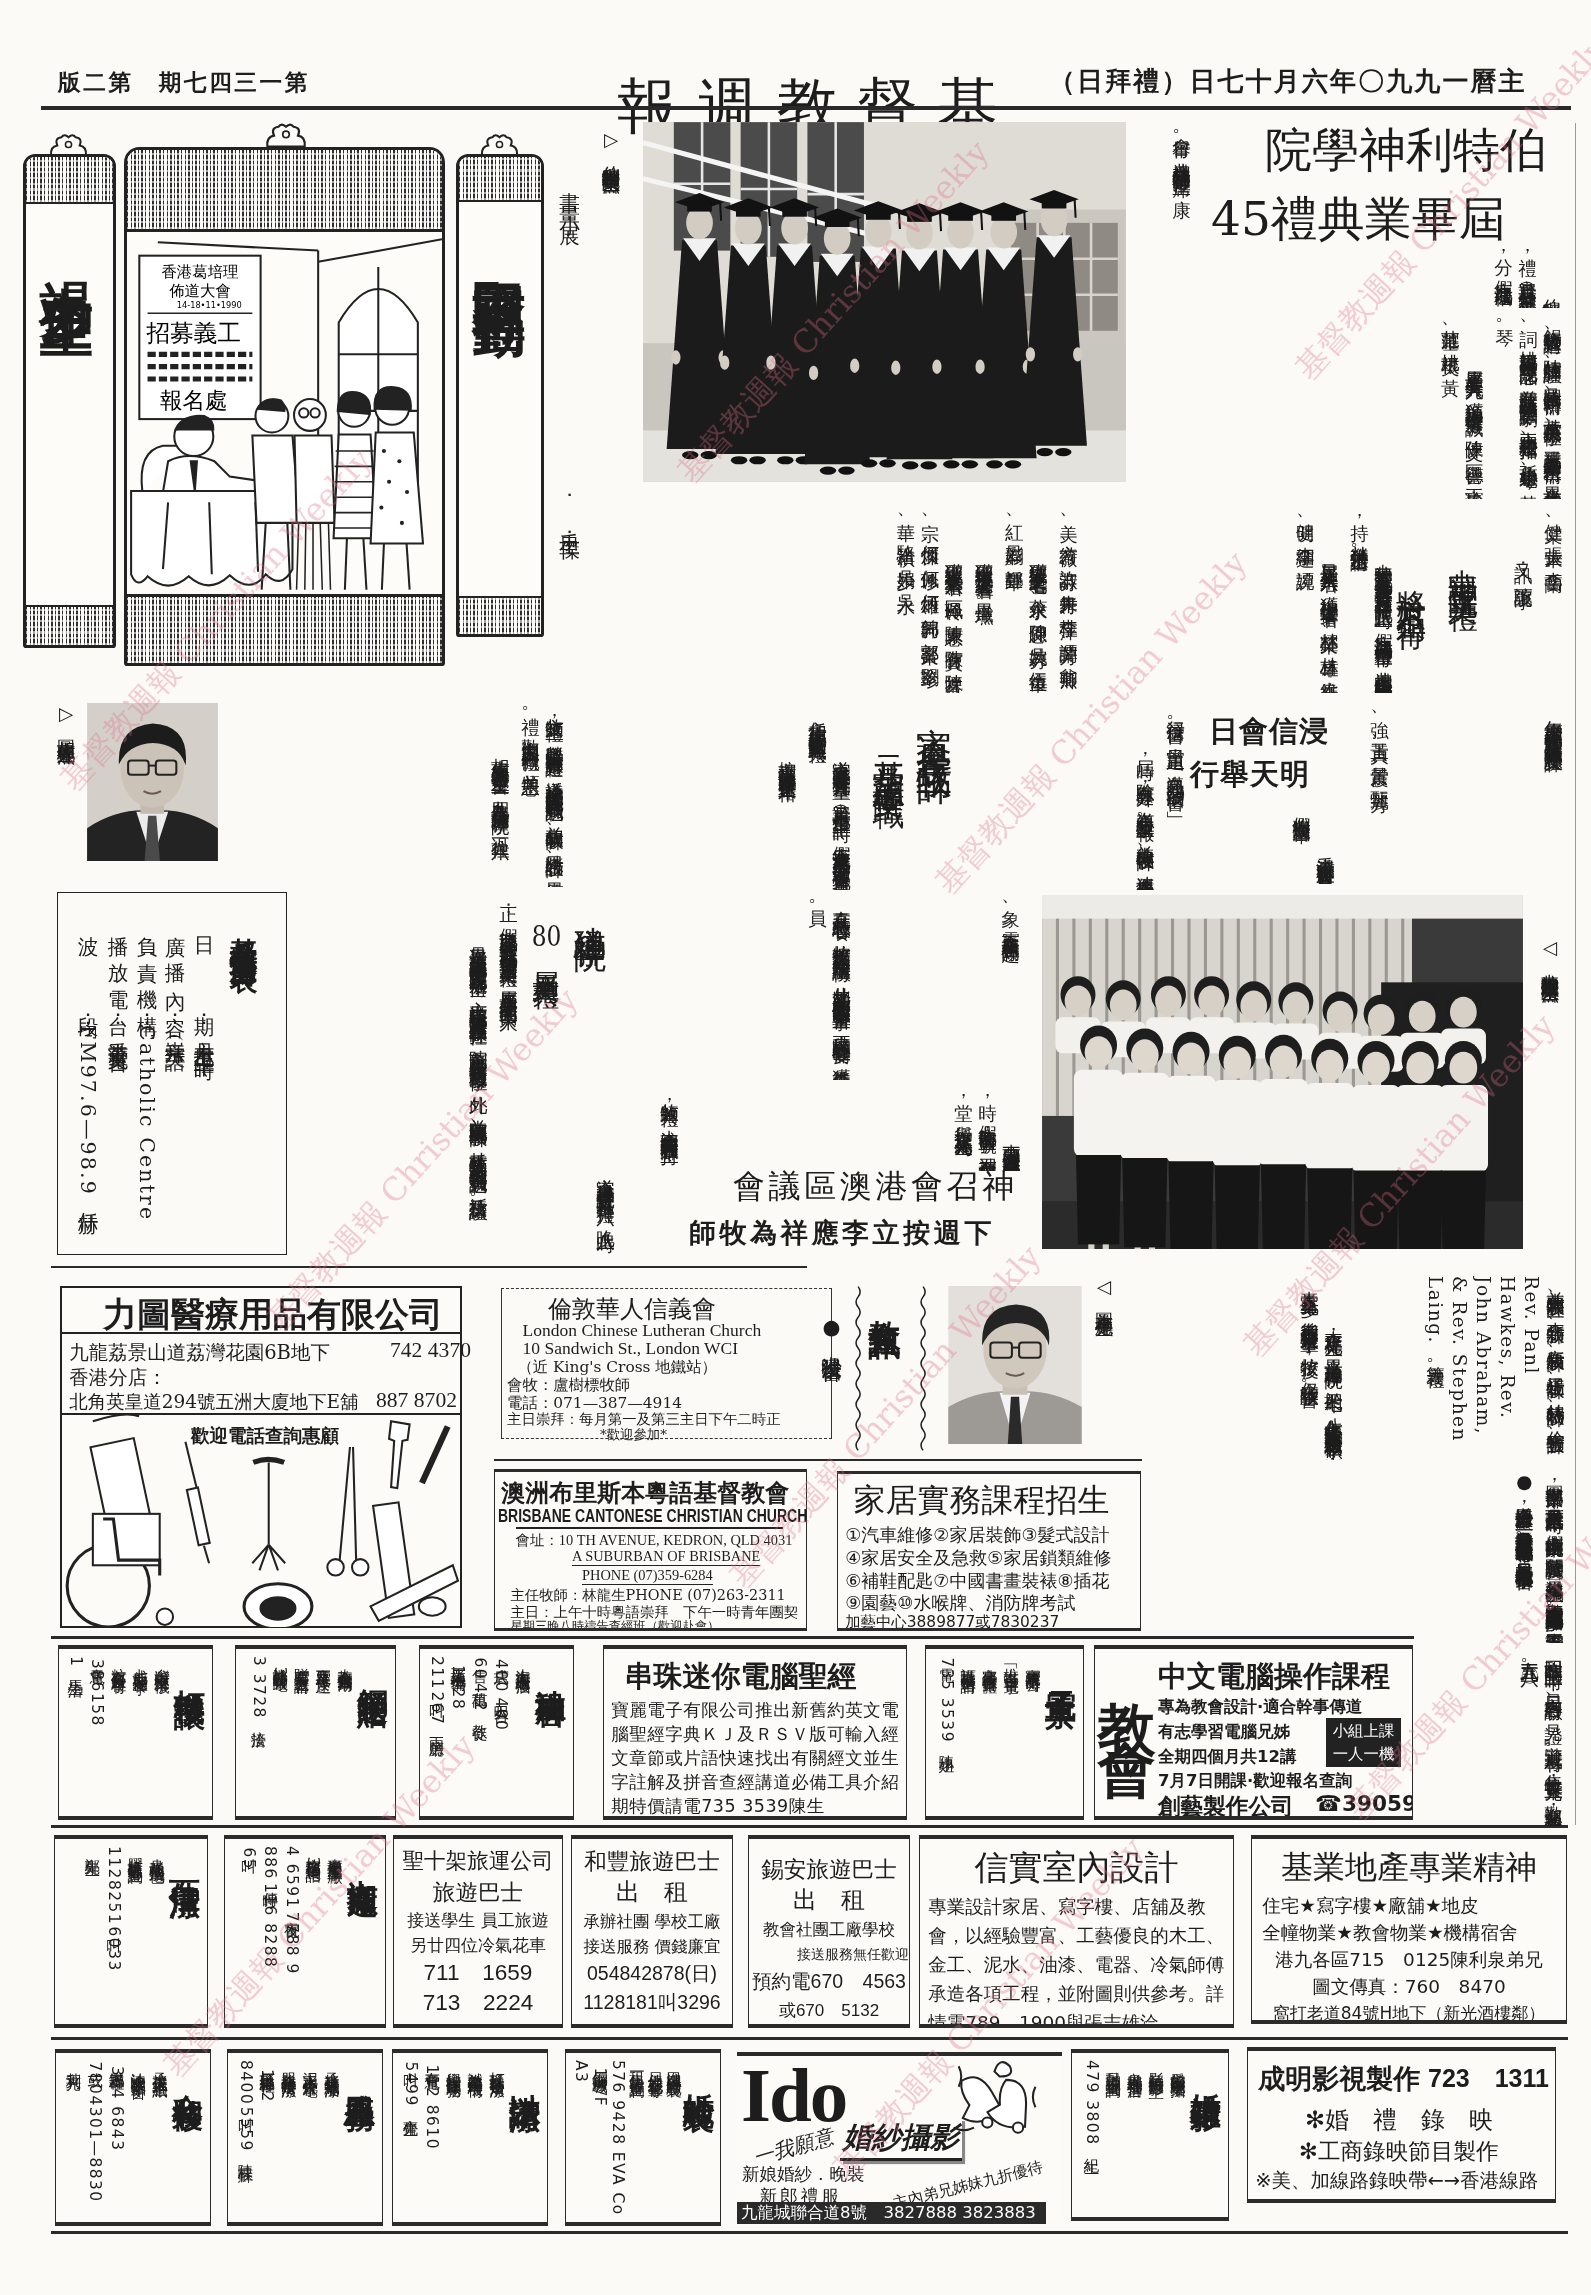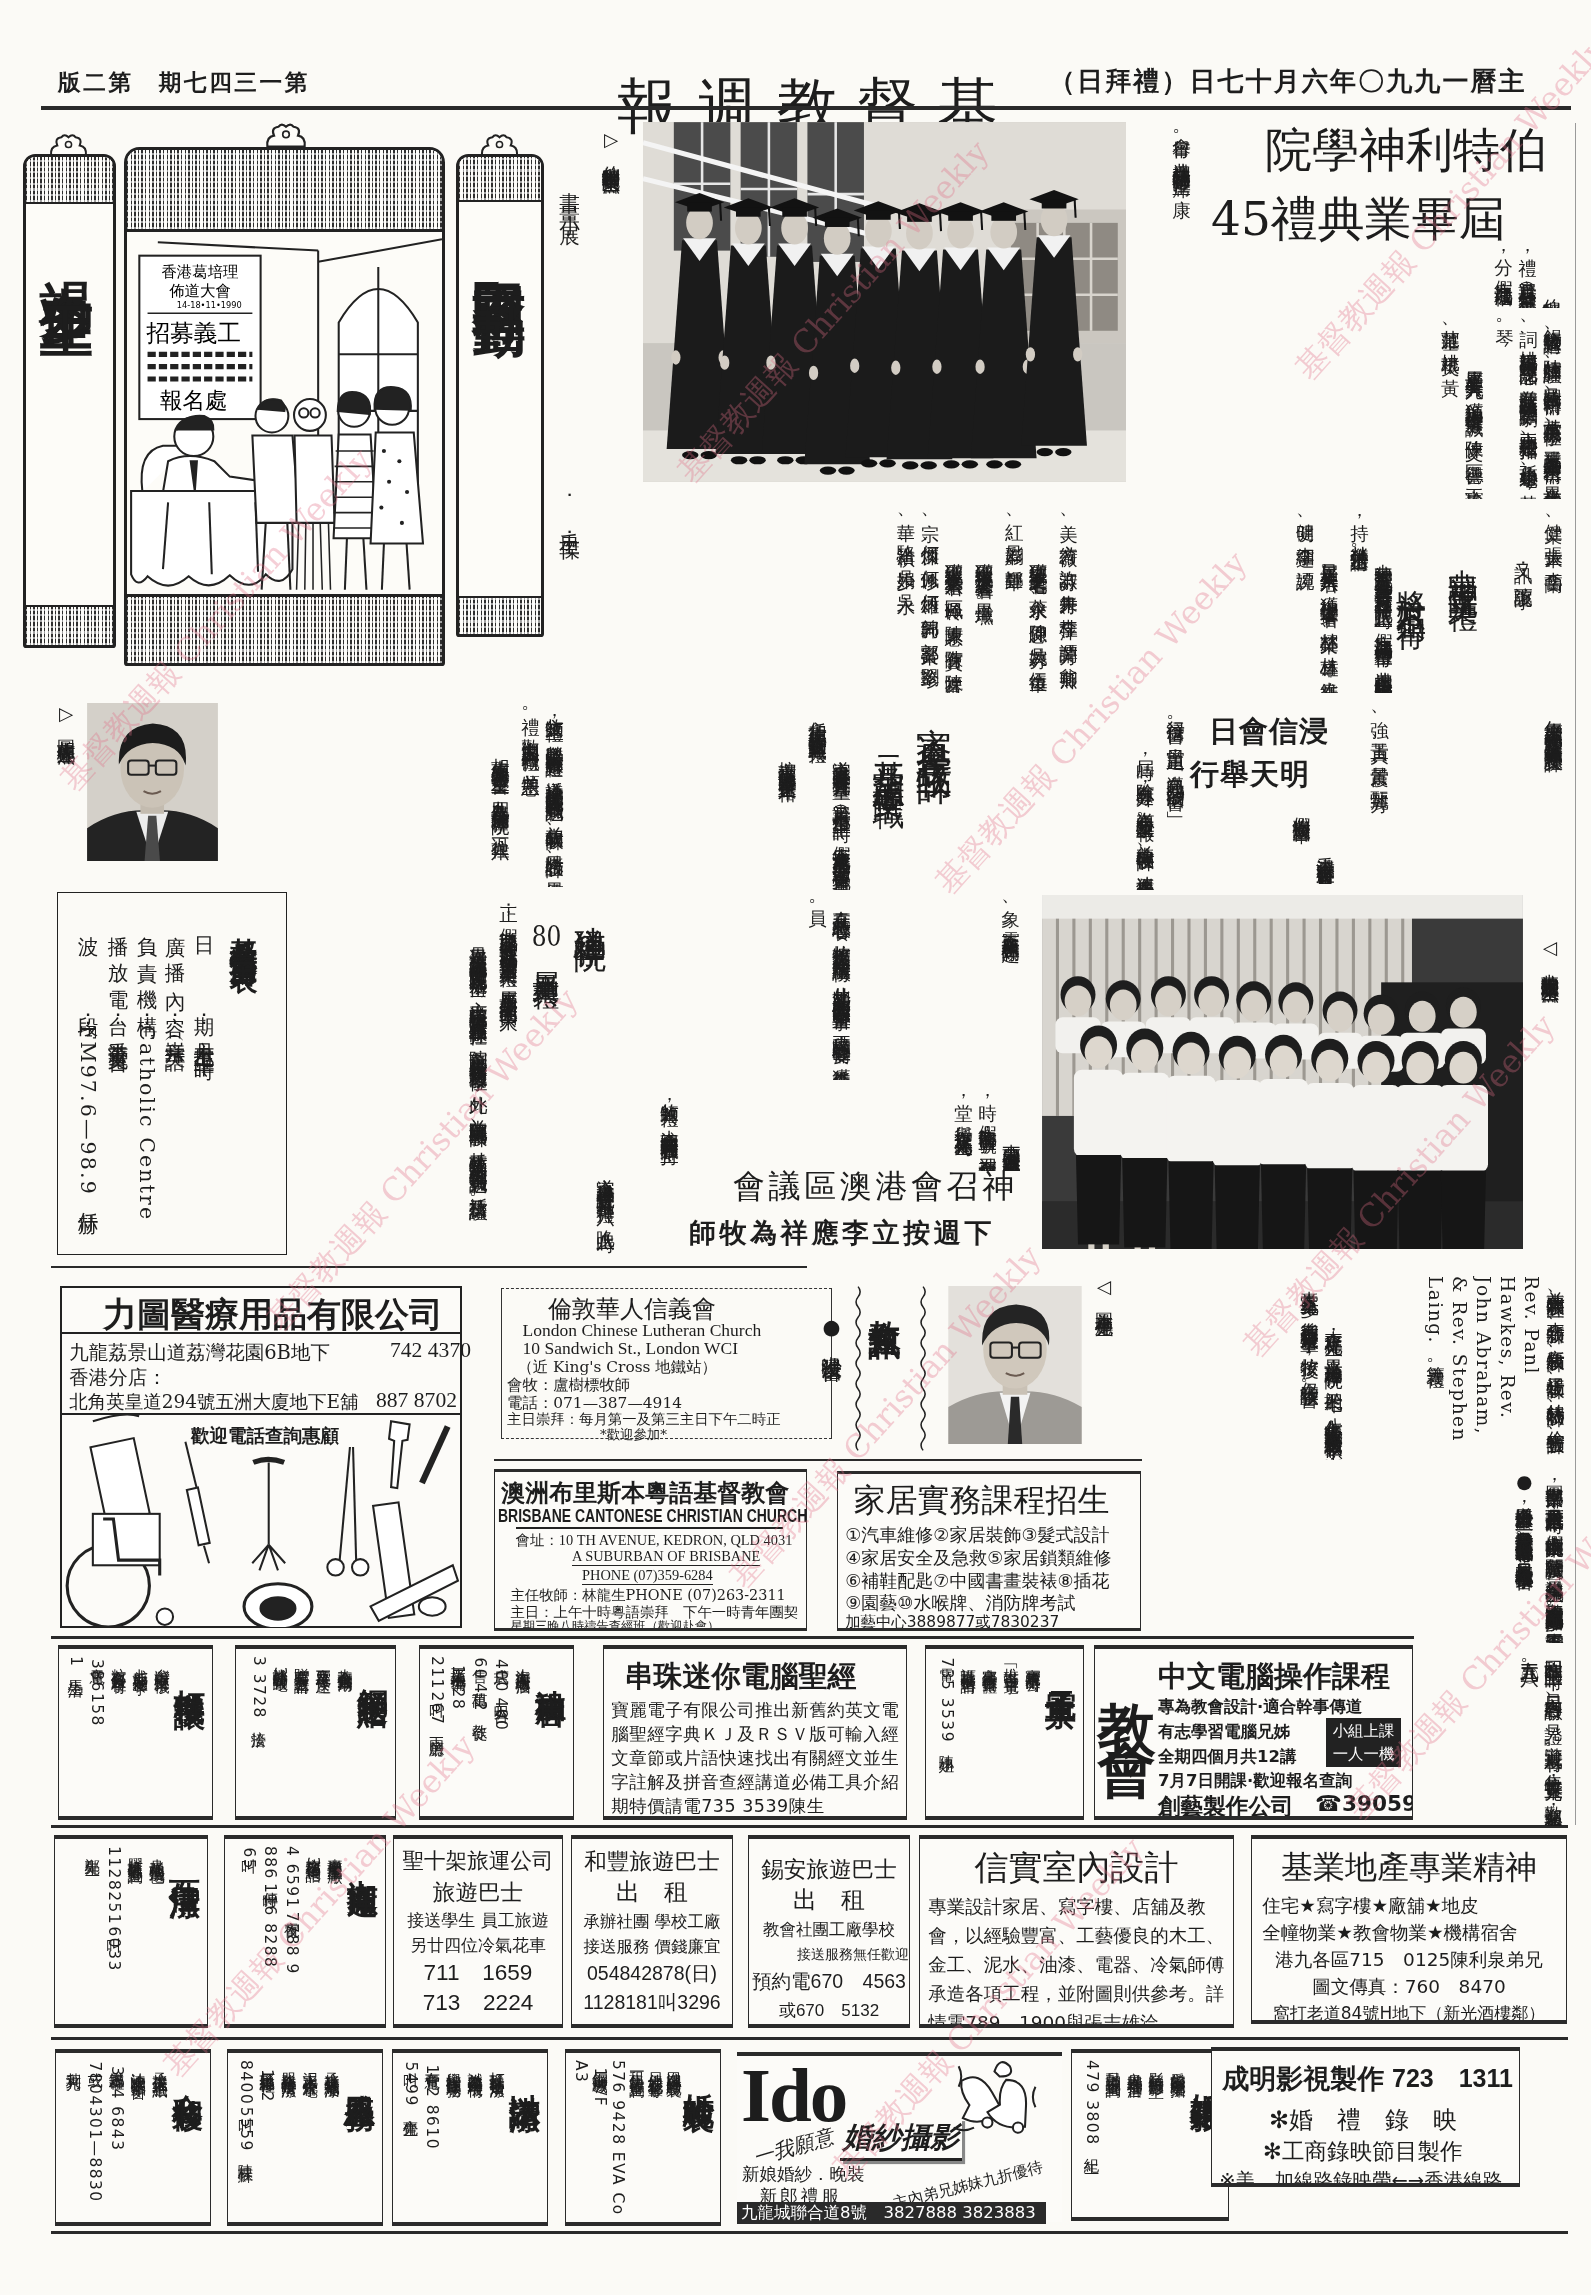--- a/index.html
+++ b/index.html
@@ -653,21 +653,21 @@
 
   <div class="vad" style="left:1071px;top:2049px;width:158px;height:172px;">
     <div class="t">婚禮錄影</div>
     <div class="l">愛的攝影院專業攝</div>
     <div class="l">影師特約攝錄影主</div>
     <div class="l">內兄姊七折福音活</div>
     <div class="l">動另議遠近到查詢</div>
     <div class="l">479 3808紀生</div>
   </div>
 
-  <div class="box sans" style="left:1211px;top:2047px;width:309px;height:140px;padding-left:45px;">
+  <div class="box sans" style="left:1247px;top:2047px;width:309px;height:156px;padding-left:45px;">
     <div class="a b" style="left:10.3px;top:10.3px;font-size:27px;white-space:nowrap;">成明影視製作</div>
     <div class="a libs b" style="left:180px;top:11.3px;font-size:25px;white-space:nowrap;">723　1311</div>
     <div class="a" style="left:57px;top:53px;font-size:24px;white-space:nowrap;">✻婚　禮　錄　映</div>
     <div class="a" style="left:51px;top:85px;font-size:22.6px;white-space:nowrap;">✻工商錄映節目製作</div>
     <div class="a" style="left:7.2px;top:116px;font-size:19.5px;white-space:nowrap;">※美、加線路錄映帶←→香港線路</div>
     <div class="a libs b" style="left:31px;top:144px;font-size:20.6px;white-space:nowrap;">（N.T.S.C.）</div>
     <div class="a libs b" style="left:175px;top:144px;font-size:20.6px;white-space:nowrap;">（PAL）</div>
   </div>
 
   <div class="wm" style="left:668px;top:463px;">基督教週報 Christian Weekly</div>

